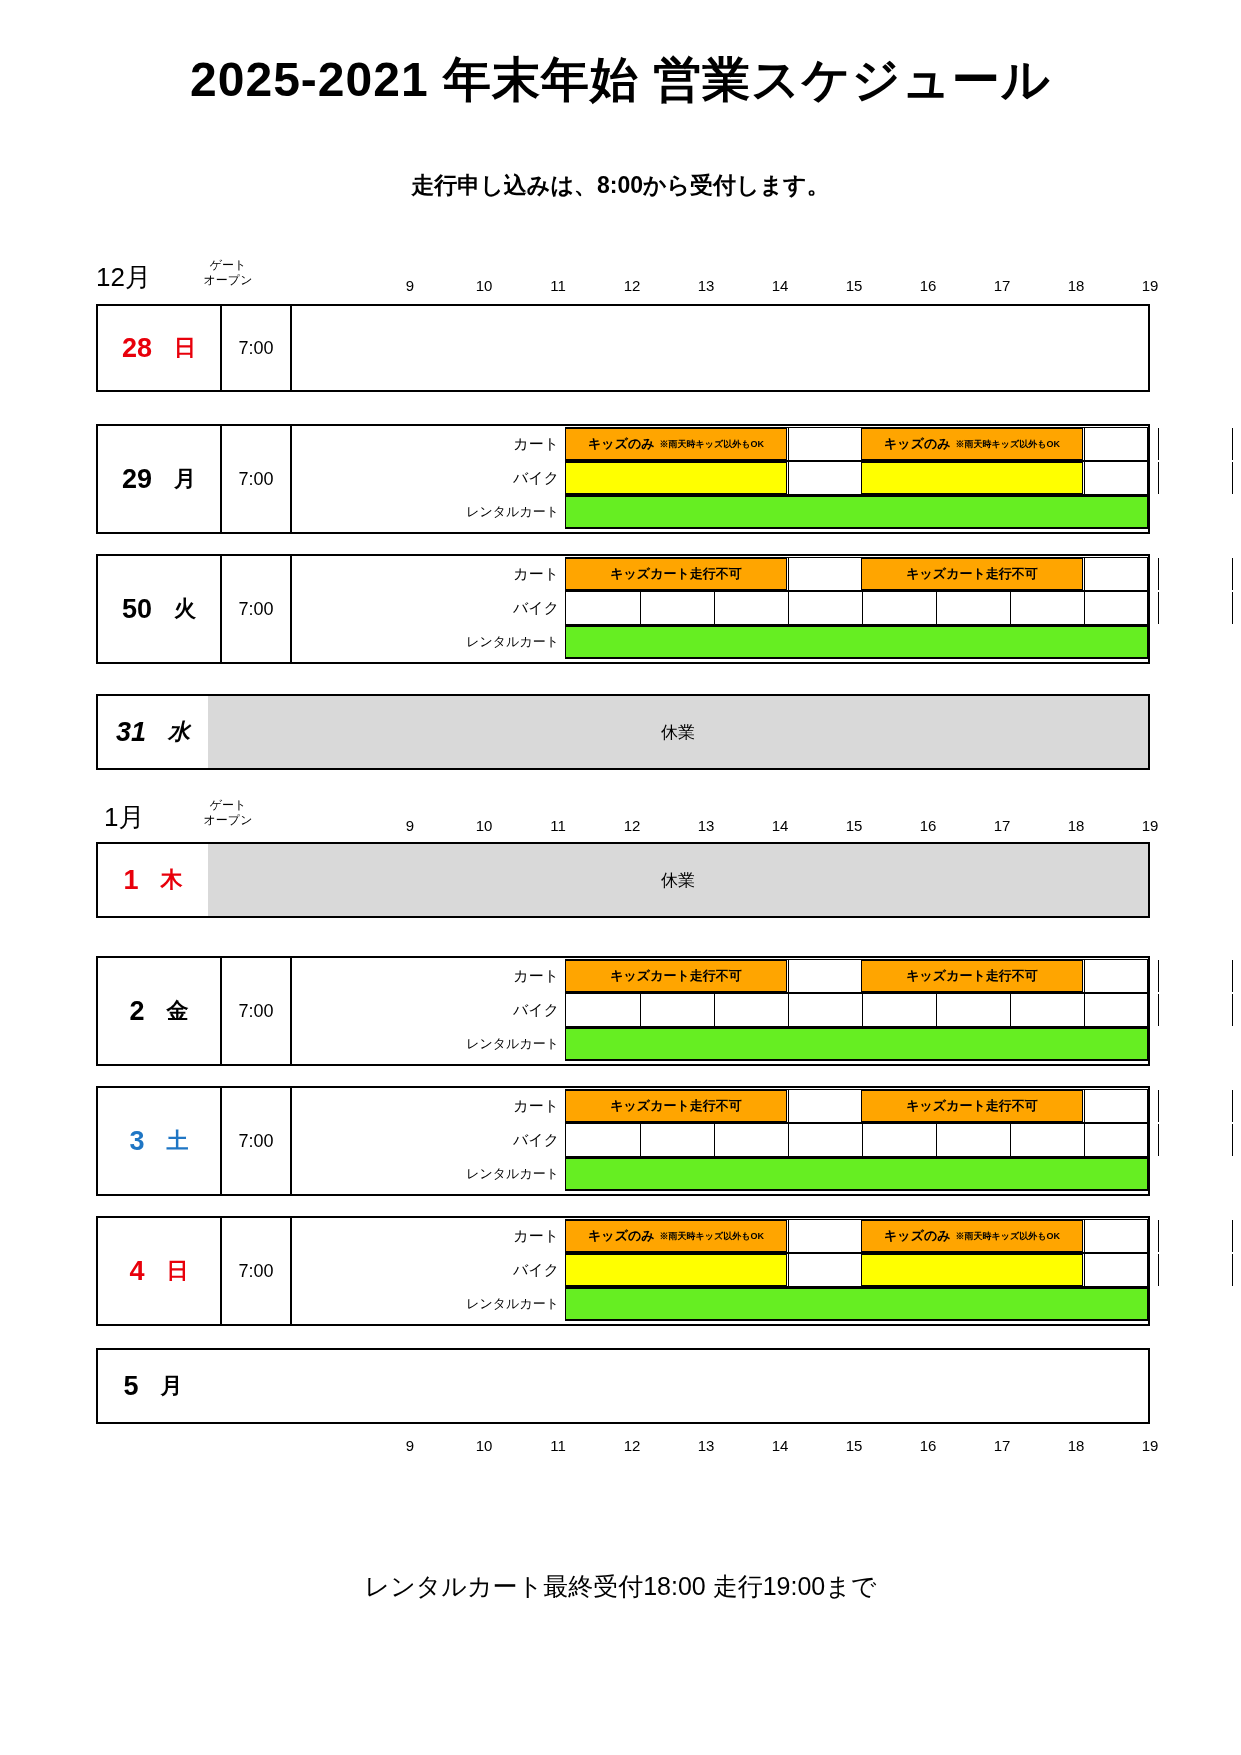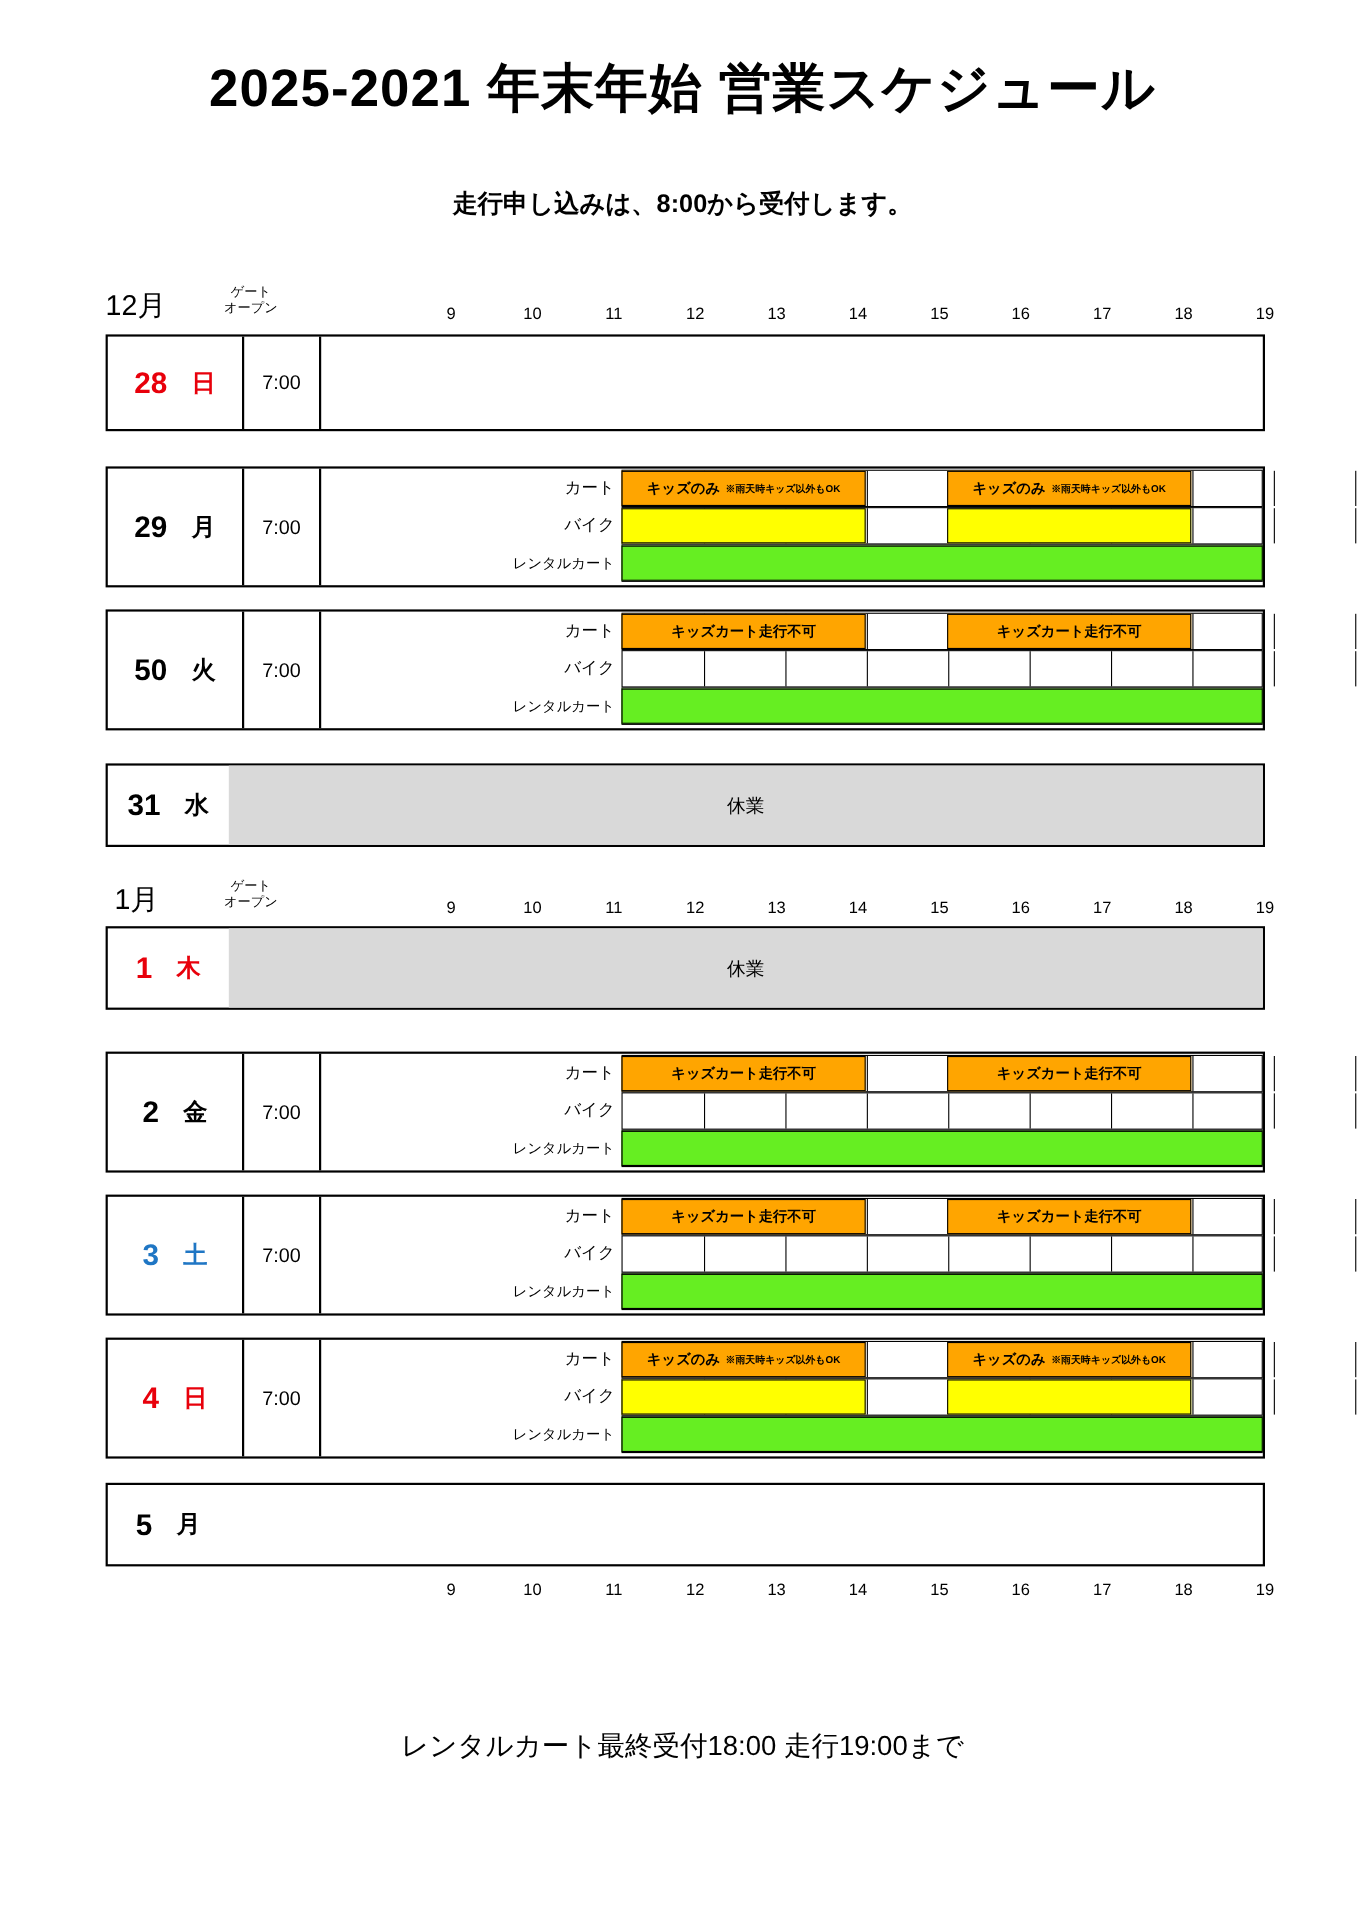--- a/index.html
+++ b/index.html
@@ -346,21 +346,21 @@
       </div>
       <div class="row" style="top:69px;">
         <div class="row-label small">レンタルカート</div>
         <div class="grid"></div>
         <div class="bar green" style="left:0px; right:0px;"></div>
       </div>
     </div>
   </div>
 
   <div class="day-block" style="top:694px; left:96px; width:1054px; height:76px;">
-    <div class="cell-date" style="width:110px; border-right:none;">
+    <div class="cell-date" style="width:110px; border-right:none;font-style:italic;">
       <span class="date-num black">31</span>
       <span class="date-dow black">水</span>
     </div>
     <div class="closed-area" style="left:110px; right:0;">休業</div>
   </div>
 
   <div class="month-label" style="top:800px; left:104px;">1月</div>
   <div class="gate-head" style="top:798px; left:188px;">
     <div>ゲート</div>
     <div>オープン</div>

